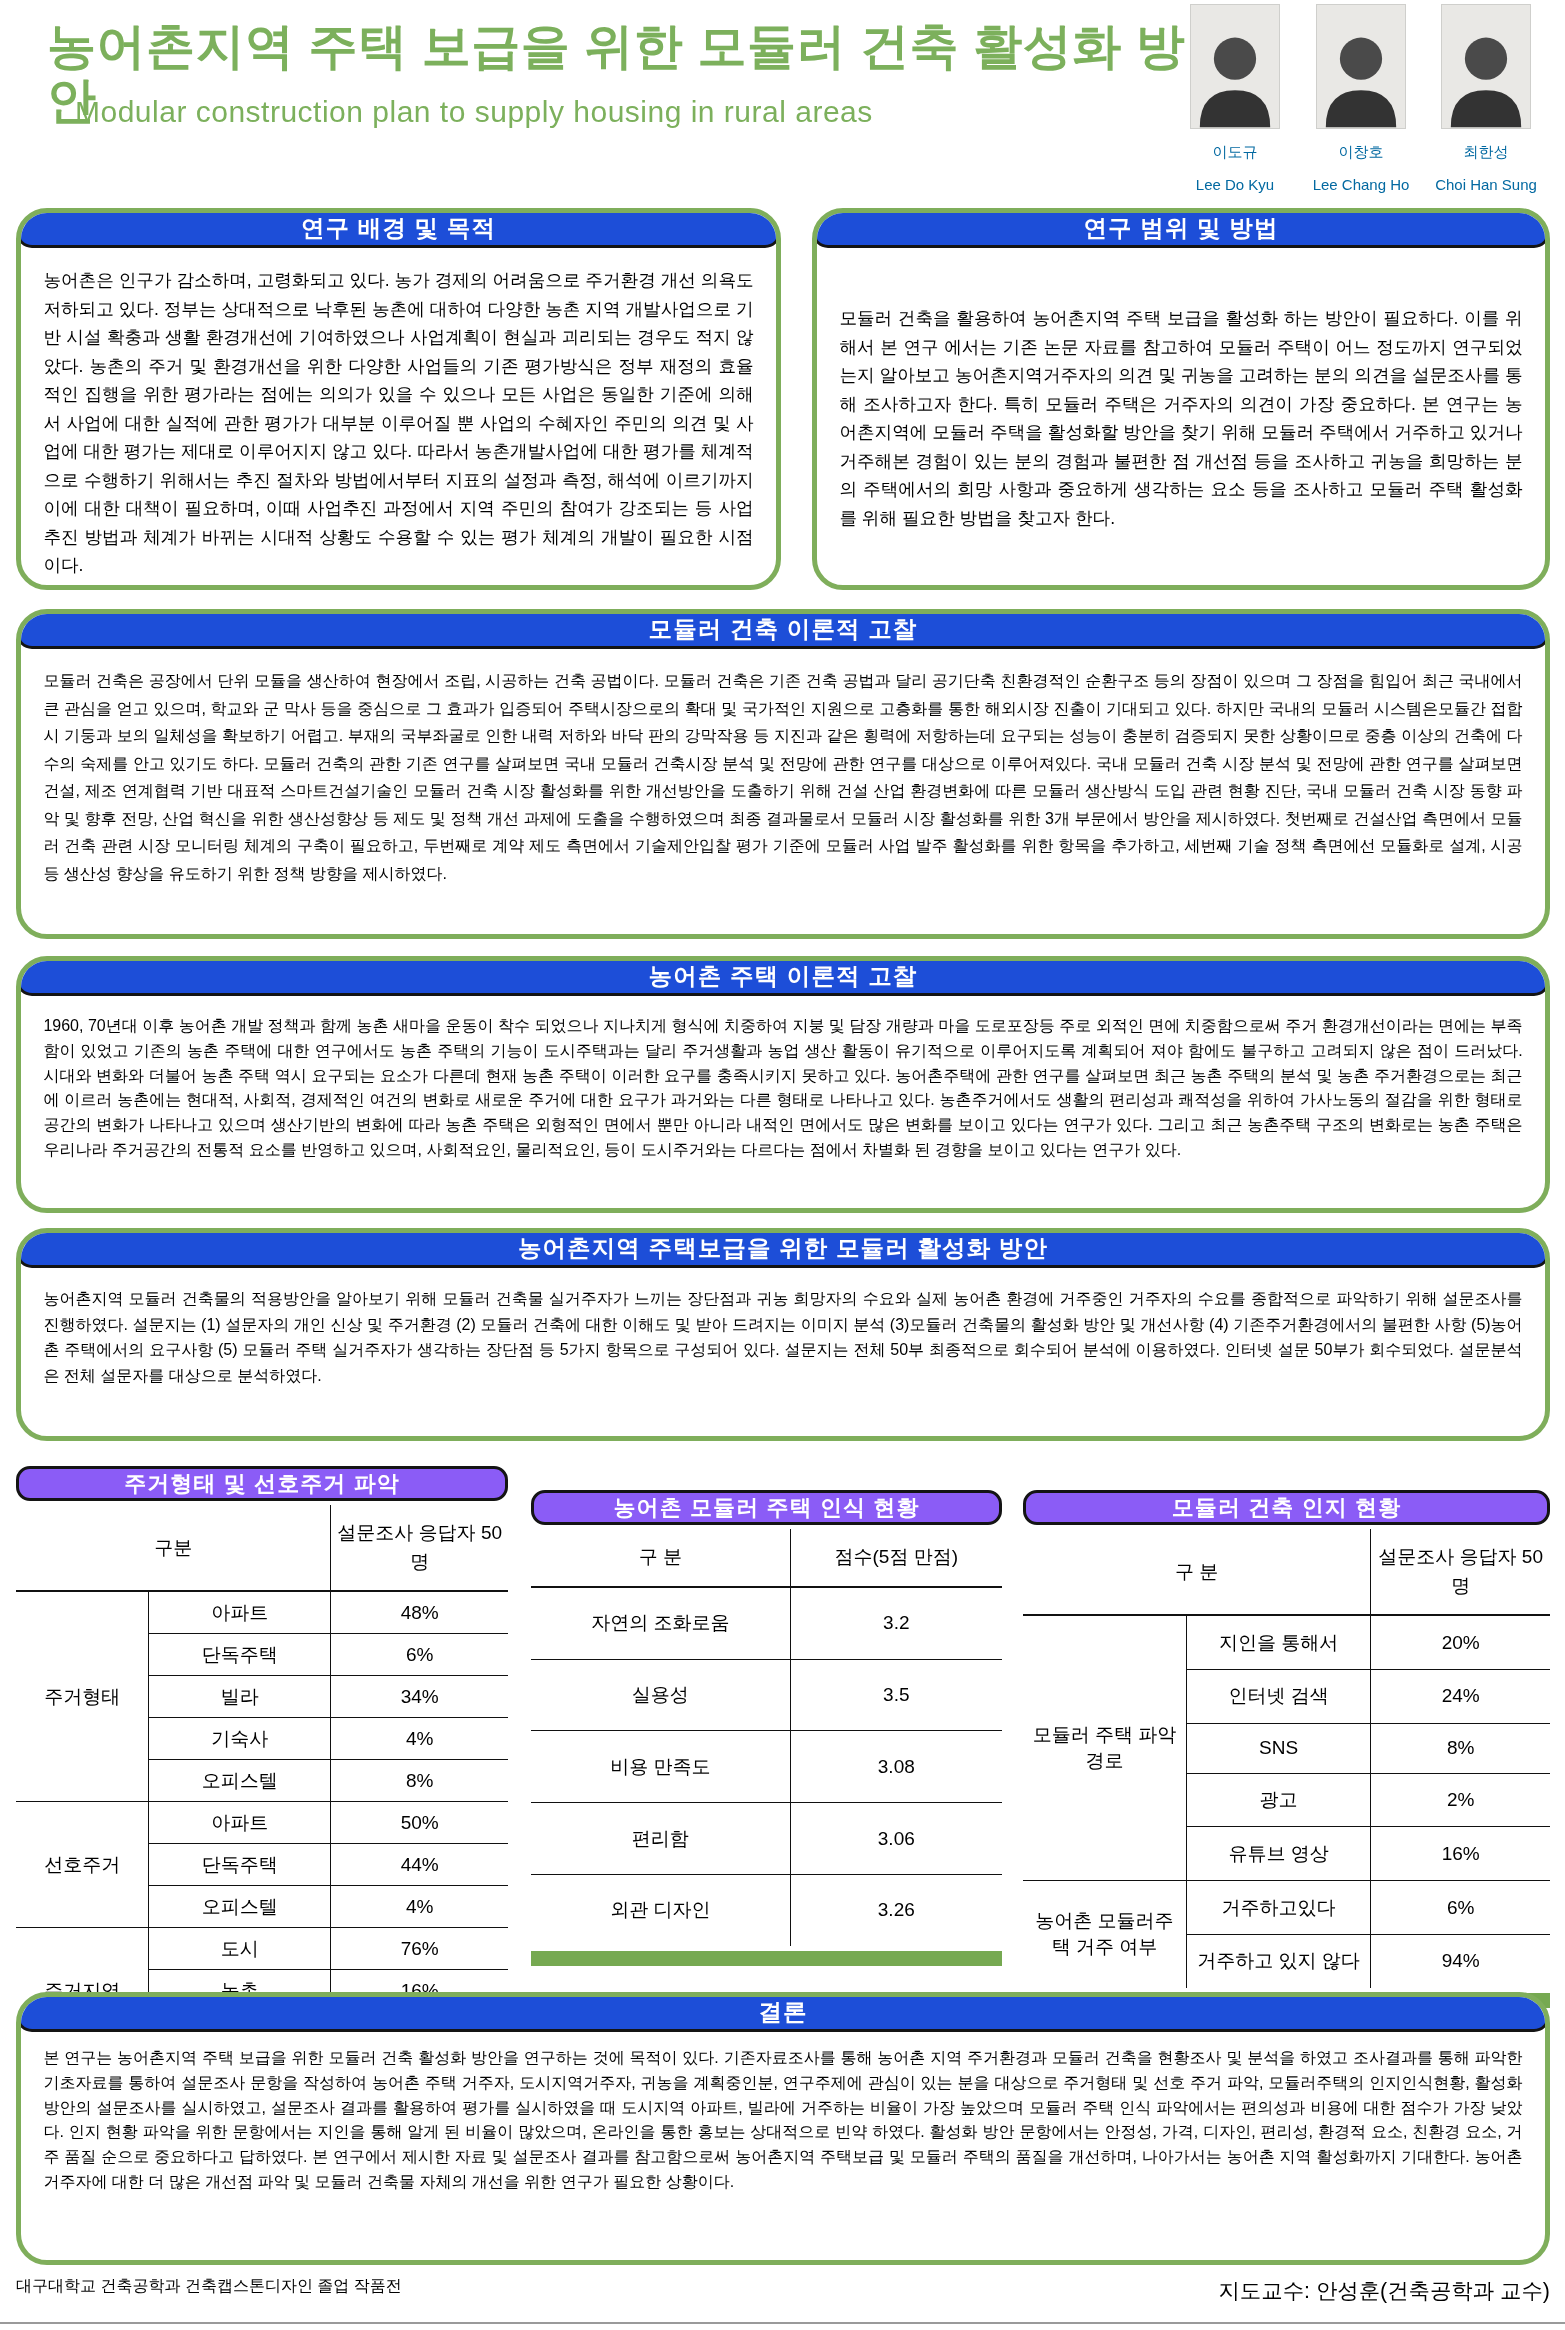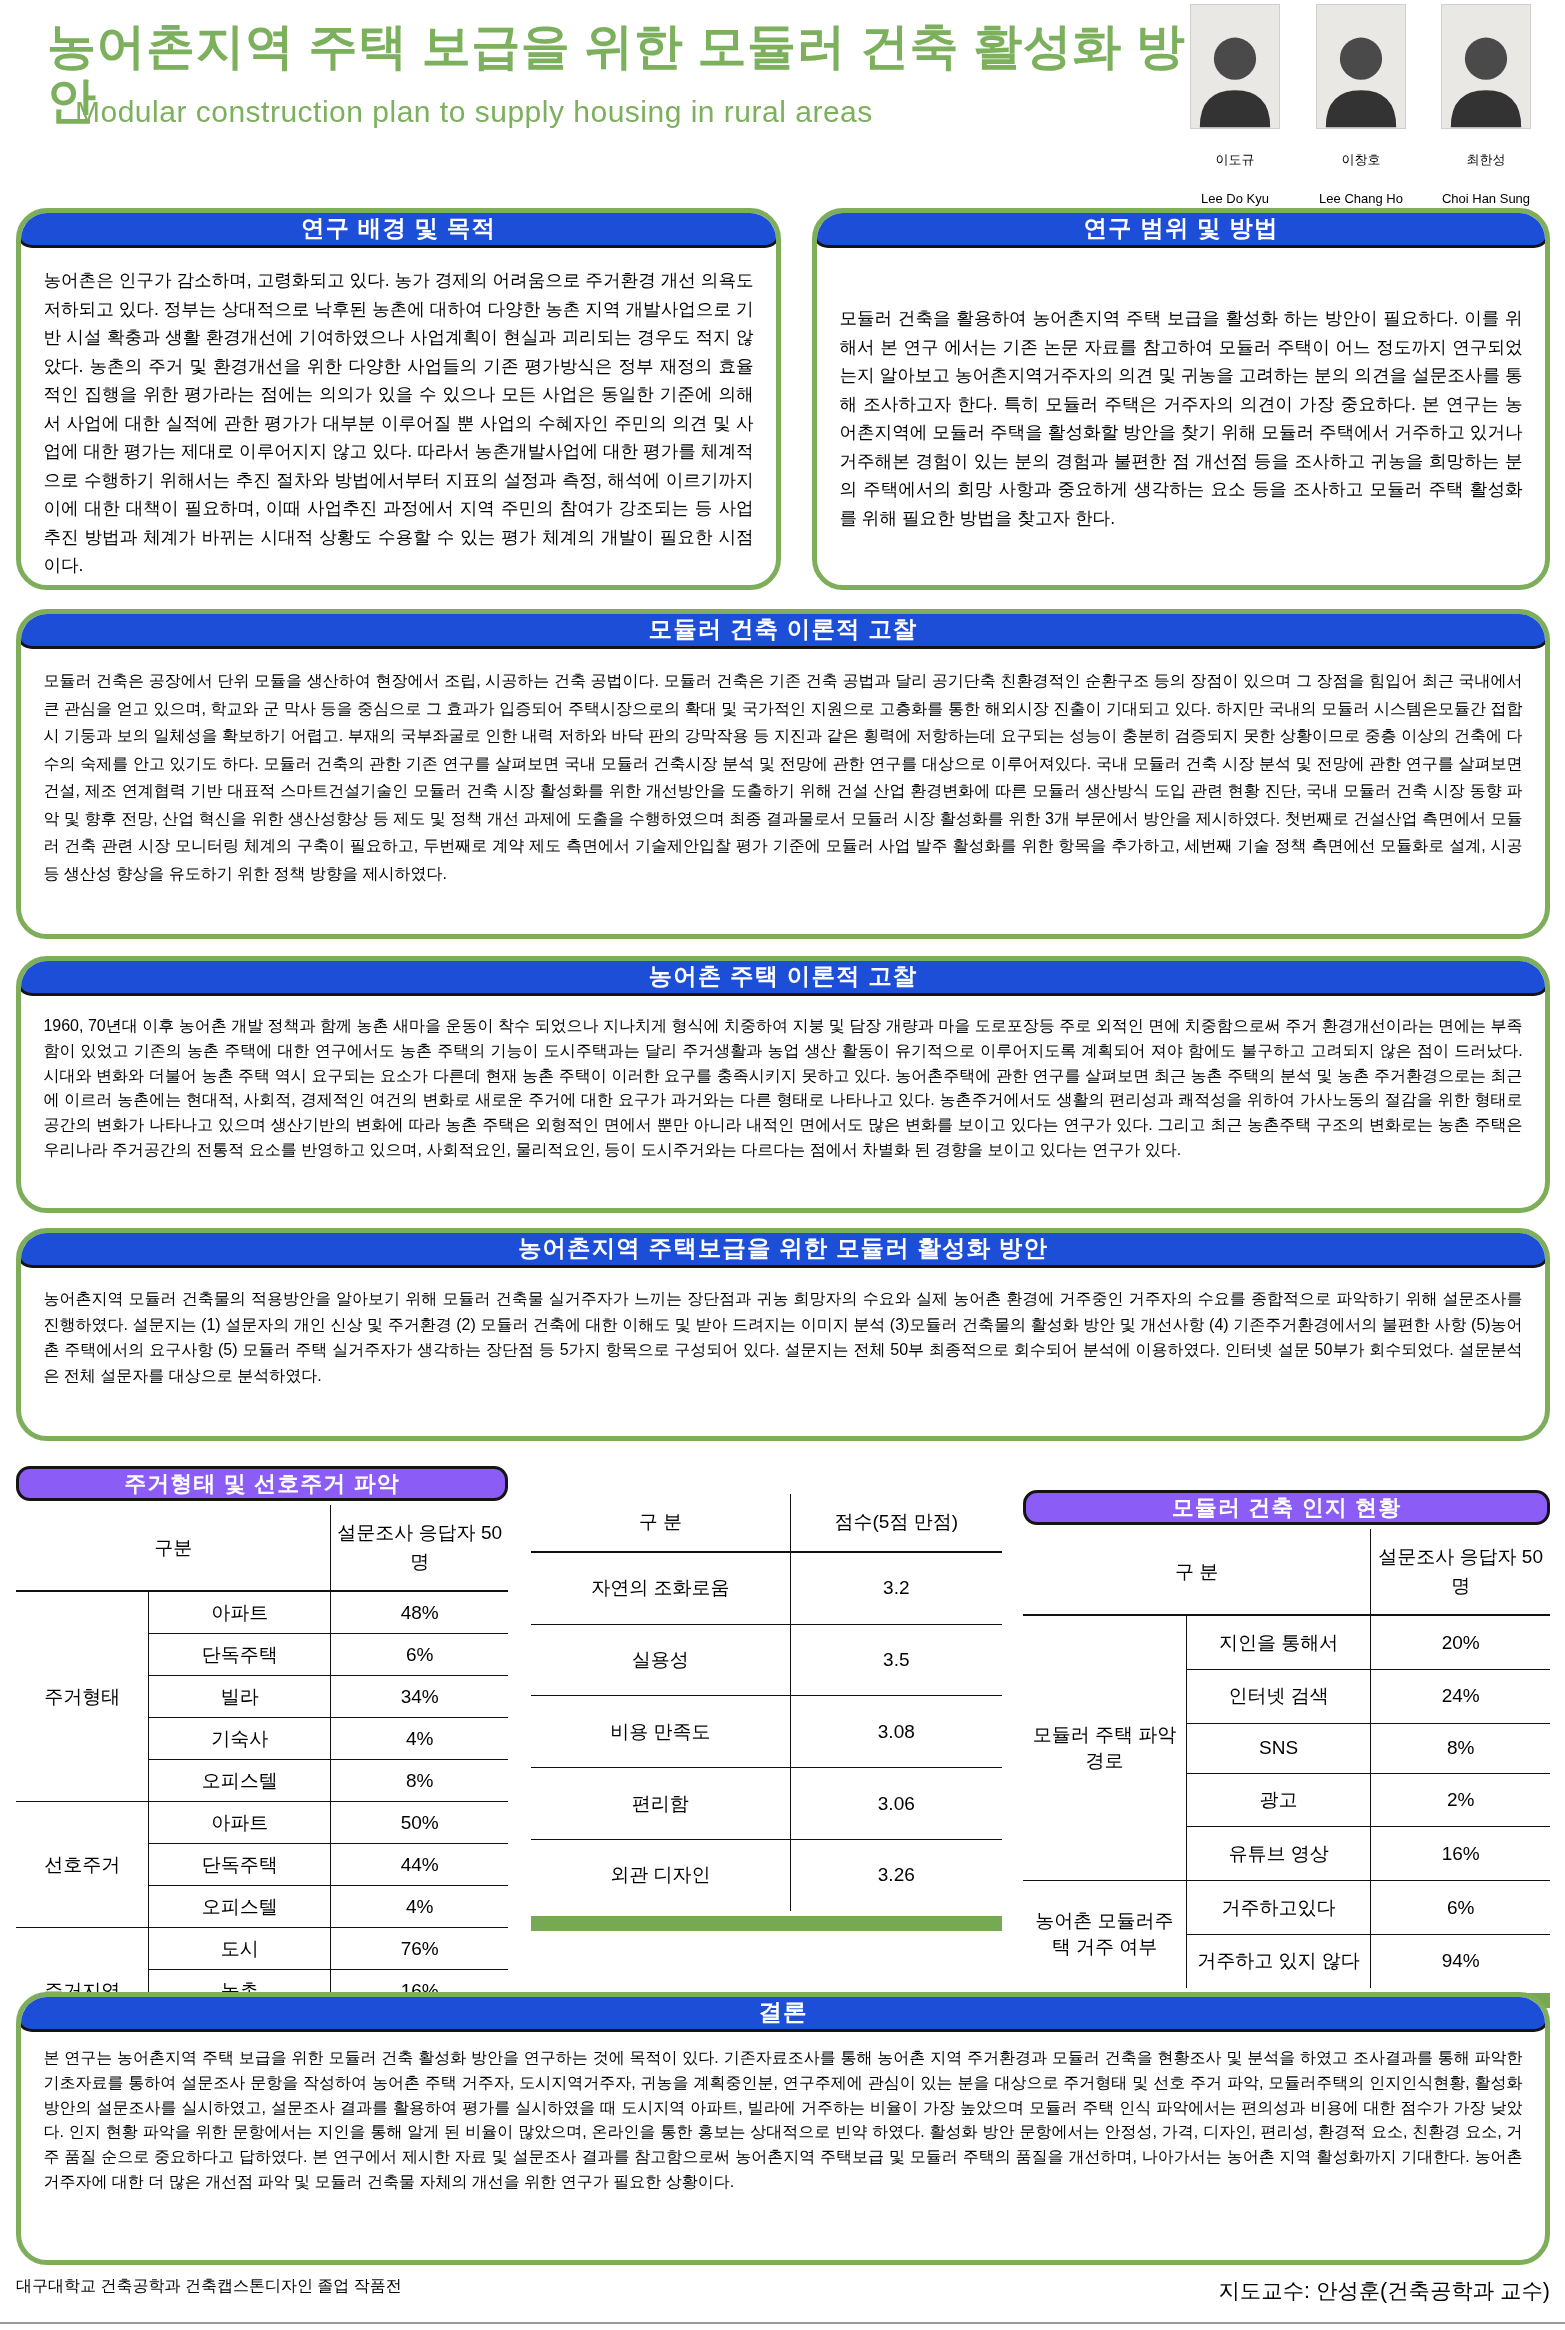--- a/index.html
+++ b/index.html
@@ -8,21 +8,21 @@
 
   
   .title-ko{position:absolute;left:47px;top:20px;width:1148px;
             font-size:49px;font-weight:bold;color:#7cb05c;letter-spacing:0.5px;line-height:1.1;}
   .title-en{position:absolute;left:75px;top:95px;width:1122px;
             font-size:30px;font-weight:400;color:#7cb05c;letter-spacing:0.5px;}
 
   .author{position:absolute;top:4.3px;width:126px;text-align:center;}
   .author .photo{width:88px;height:123px;margin:0 auto;background:#e9e8e5;
                  border:0.5px solid #cfcfcc;display:flex;align-items:flex-end;justify-content:center;overflow:hidden;}
-  .author .cap{margin-top:23px;font-size:13px;line-height:1.22;color:#000000;}
+  .author .cap{margin-top:14px;font-size:15px;line-height:1.22;color:#0369a1;}
 
   
   .panel{position:absolute;background:#fff;border:5.3px solid #7fae5b;border-radius:31px;box-sizing:border-box;overflow:hidden;}
   .panel-head{position:absolute;top:-5.3px;left:-5.3px;right:-5.3px;height:40px;
               background:#1d4ed8;border:3.2px solid #141414;border-radius:16px;
               display:flex;align-items:center;justify-content:center;
               color:#ffffff;font-weight:bold;font-size:23.5px;box-sizing:border-box;letter-spacing:1.1px;}
   .panel-body{position:absolute;left:22.4px;right:22.4px;top:53px;bottom:9.6px;
               font-size:17px;line-height:1.78;text-align:justify;color:#000;overflow:hidden;}
   .panel-body.tight{line-height:1.62;font-size:17.6px;}
@@ -169,20 +169,21 @@
       <tr>
             <td class="vline">도서</td>
             <td class="vline">4%</td>
           </tr>
     </tbody>
       </table>
     <div class="greenbar"></div>
   </div>
 
   <div class="tblock" style="left:531px;top:1490px;width:471px;">
+    <div class="tbar">농어촌 모듈러 주택 인식 현황</div>
     <table class="stable rows-tall">
       <tbody>
           <tr class="hrow">
         <th style="width:55%;">구 분</th>
         <th class="vline">점수(5점 만점)</th>
       </tr>
       <tr>
             <td>자연의 조화로움</td>
             <td class="vline">3.2</td>
           </tr>

